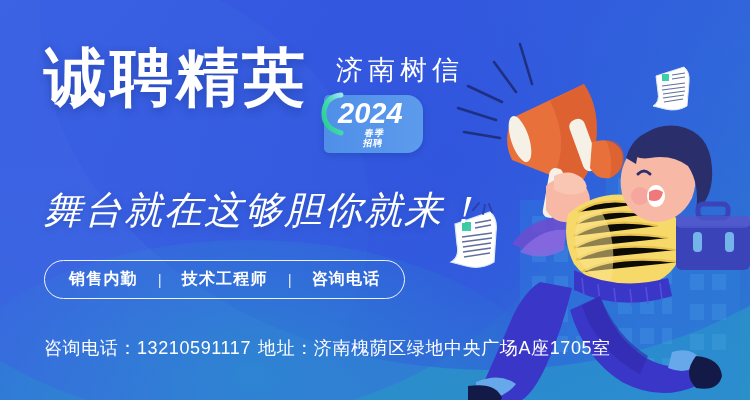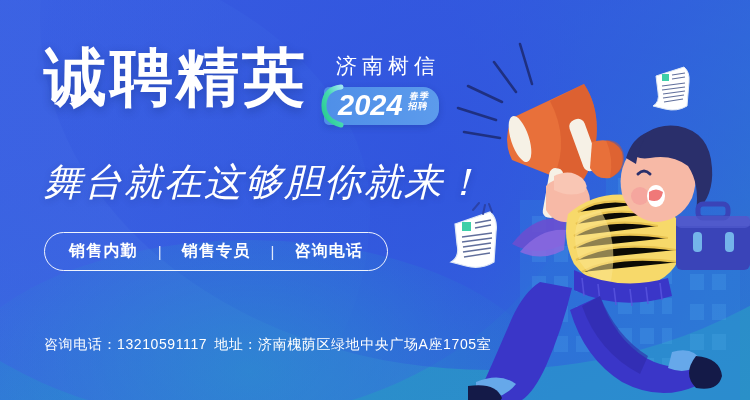--- a/index.html
+++ b/index.html
@@ -93,21 +93,21 @@
     white-space: nowrap;
   }
   .badge-block {
     margin-left: 16px;
     margin-top: 6px;
     display: flex;
     flex-direction: column;
     align-items: flex-start;
   }
   .company {
-    font-size: 21px;
+    font-size: 27px;
     color: #ffffff;
     letter-spacing: 5px;
     font-weight: 400;
     margin-left: 12px;
     white-space: nowrap;
   }
   .year-wrap {
     position: relative;
     margin-top: 7px;
     display: flex;
@@ -116,25 +116,26 @@
   .year-swoosh {
     position: absolute;
     left: -9px;
     top: -3px;
     width: 30px;
     height: 44px;
     pointer-events: none;
   }
   .year-pill {
     display: flex;
-    align-items: flex-start;
+    align-items: center;
     background: linear-gradient(90deg, #4f8fe8 0%, #5c9bec 100%);
     border-radius: 5px 16px 16px 5px;
-    padding: 4px 11px 5px 14px;
+    padding: 4px 20px 5px 14px;
     box-shadow: 0 2px 7px rgba(10,30,90,0.20);
+    flex-direction: column;
   }
   .year-num {
     font-size: 29px;
     font-weight: 700;
     color: #ffffff;
     letter-spacing: 0px;
     line-height: 1;
     font-style: italic;
   }
   .year-sub {
@@ -179,21 +180,21 @@
     color: rgba(255,255,255,0.85);
     margin: 0 20px;
     font-size: 15px;
     font-weight: 300;
   }
 
   .contact {
     position: absolute;
     left: 44px;
     top: 336px;
-    font-size: 14px;
+    font-size: 18px;
     color: #ffffff;
     letter-spacing: 0.6px;
     white-space: nowrap;
   }
   .contact .gap { display: inline-block; width: 7px; }
 
   
   .illo {
     position: absolute;
     right: 0;
@@ -427,21 +428,21 @@
           </div>
         </div>
       </div>
     </div>
 
     <div class="subhead">舞台就在这够胆你就来！</div>
 
     <div class="positions">
       <span class="pos-item">销售内勤</span>
       <span class="pos-sep">|</span>
-      <span class="pos-item">销售专员</span>
+      <span class="pos-item">技术工程师</span>
       <span class="pos-sep">|</span>
       <span class="pos-item">咨询电话</span>
     </div>
   </div>
 
   <div class="contact">
     <span>咨询电话：</span><span>13210591117</span><span class="gap"></span><span>地址：</span><span>济南槐荫区绿地中央广场A座1705室</span>
   </div>
 
 </div>

